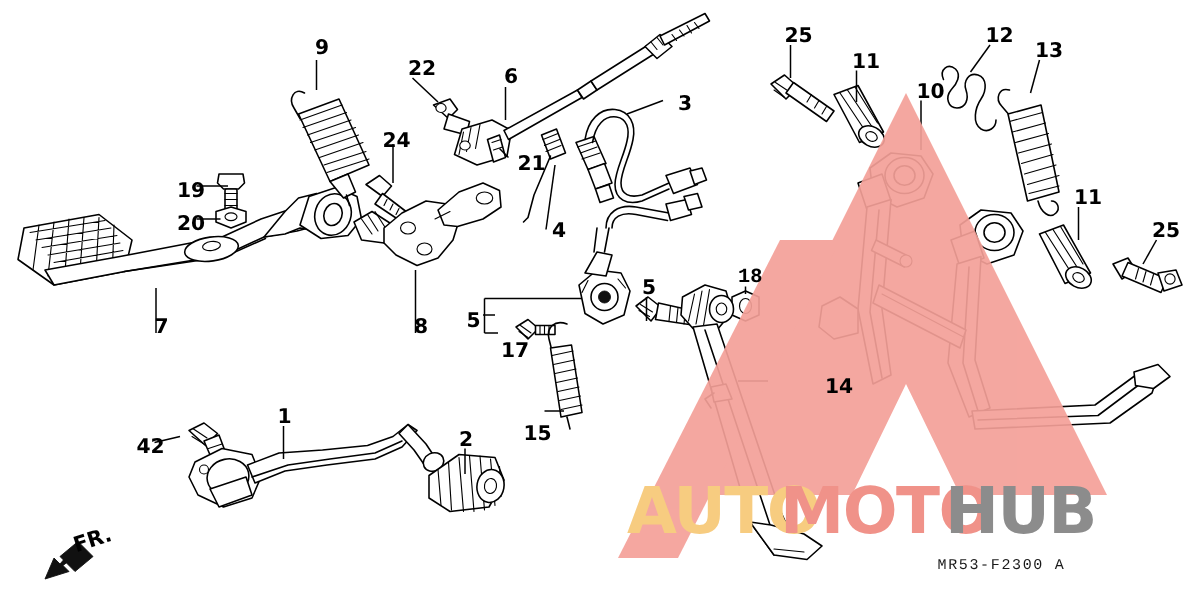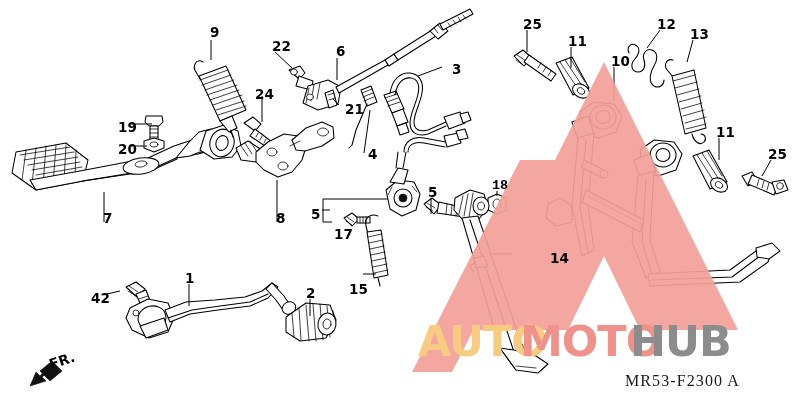--- a/index.html
+++ b/index.html
@@ -7,22 +7,22 @@
   #page{position:relative;width:800px;height:400px;background:#fff;overflow:hidden;}
   svg.layer{position:absolute;left:0;top:0;width:800px;height:400px;}
   .ln{fill:none;stroke:#000;stroke-width:1.05;stroke-linecap:round;stroke-linejoin:round;}
   .ln-t{fill:none;stroke:#000;stroke-width:0.75;stroke-linecap:round;stroke-linejoin:round;}
   .fillw{fill:#ffffff;stroke:#000;stroke-width:1.05;stroke-linejoin:round;stroke-linecap:round;}
   .fillw-t{fill:#ffffff;stroke:#000;stroke-width:0.75;stroke-linejoin:round;stroke-linecap:round;}
   .fillk{fill:#111;stroke:#111;stroke-width:0.6;}
   .leader{fill:none;stroke:#000;stroke-width:1.0;}
   .numlbl{position:absolute;font-family:"DejaVu Sans",sans-serif;font-weight:bold;
           font-size:13.5px;color:#000;line-height:1;white-space:nowrap;}
-  .code{position:absolute;font-family:Liberation Serif, serif;
-         font-size:16px;letter-spacing:1.1px;color:#1a1a1a;white-space:nowrap;}
+  .code{position:absolute;font-family:Liberation Mono, monospace;
+         font-size:10px;letter-spacing:1.1px;color:#1a1a1a;white-space:nowrap;}
   .frlbl{position:absolute;font-family:"DejaVu Sans",sans-serif;font-weight:bold;
          font-size:14px;color:#000;transform:rotate(-18deg);transform-origin:left bottom;}
   #wm{position:absolute;left:0;top:0;width:800px;height:400px;pointer-events:none;}
   .wmtxt{position:absolute;font-family:"DejaVu Sans",sans-serif;font-weight:bold;
          font-size:43px;letter-spacing:-1px;line-height:1;white-space:nowrap;}
 </style>
 </head>
 <body>
 
 <div id="page">

